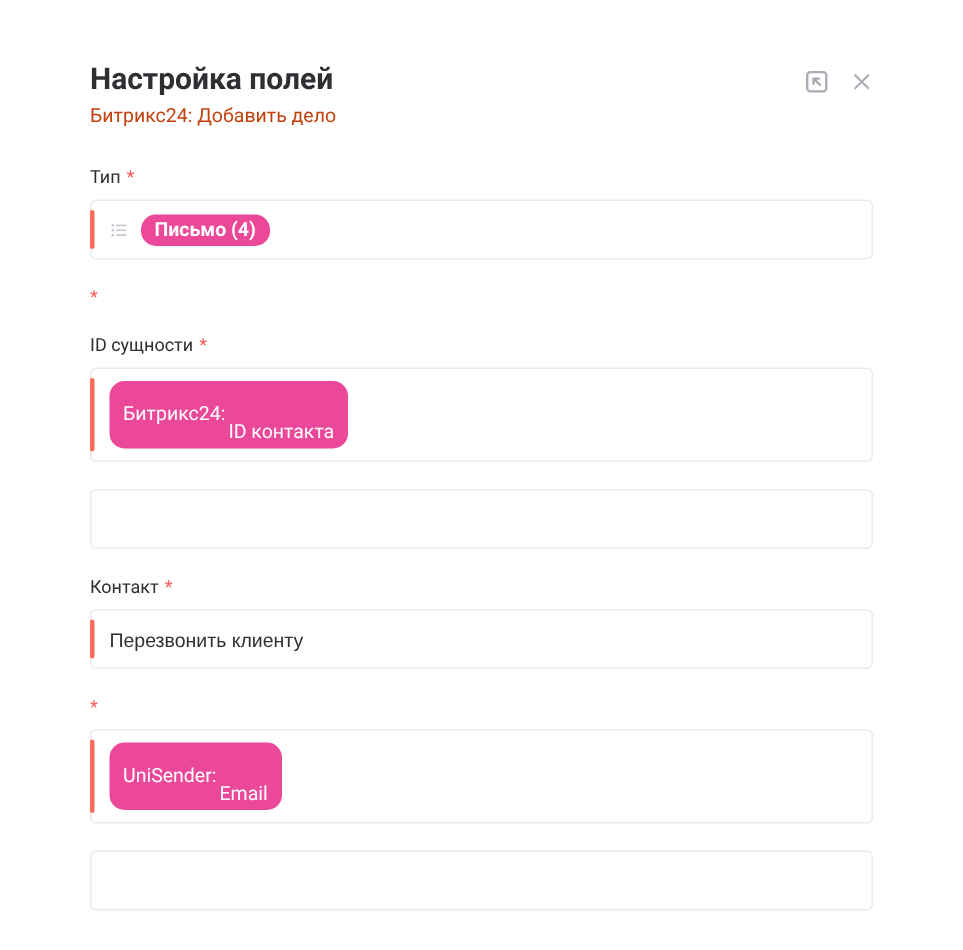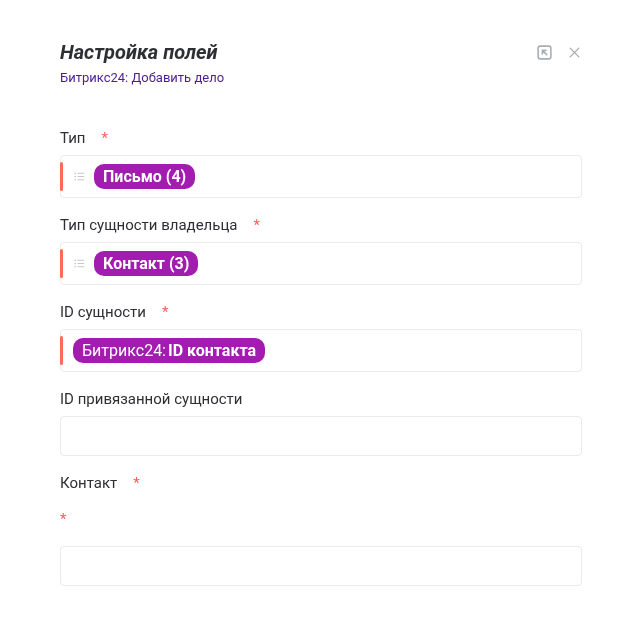--- a/index.html
+++ b/index.html
@@ -6,24 +6,23 @@
   body {
     font-family: -apple-system, BlinkMacSystemFont, "Segoe UI", Roboto, Arial, sans-serif;
     background: #fff;
     color: #2e2f33;
     font-size: 13px;
     width: 642px;
     padding: 40px 60px 20px 60px;
   }
   .header-row {
     display: flex;
-    align-items: flex-start;
+    align-items: center;
     justify-content: space-between;
     margin-bottom: 6px;
-    font-style: italic;
   }
   .title {
     font-size: 20px;
     font-weight: 700;
     color: #2e2f33;
     line-height: 1.2;
   }
   .header-actions {
     display: flex;
     gap: 14px;
@@ -32,33 +31,33 @@
   }
   .icon-btn {
     cursor: pointer;
     color: #a9acb4;
     display: flex;
     align-items: center;
     justify-content: center;
   }
   .subtitle {
     font-size: 13px;
-    color: #4c1d95;
-    margin-bottom: 44px;
+    color: #c2410c;
+    margin-bottom: 26px;
   }
   .field {
     margin-bottom: 18px;
   }
   .field-label {
-    font-size: 15px;
+    font-size: 12px;
     color: #2e2f33;
     margin-bottom: 8px;
     display: flex;
     align-items: center;
-    gap: 16px;
+    gap: 4px;
   }
   .req {
     color: #ff5a5a;
   }
   .input-box {
     width: 100%;
     min-height: 40px;
     border: 1px solid #e9eaec;
     border-radius: 4px;
     padding: 8px 10px;
@@ -84,30 +83,30 @@
     border-radius: 2px;
   }
   .list-icon {
     color: #c5c8cf;
     display: flex;
     flex-shrink: 0;
   }
   .pill {
     display: inline-flex;
     align-items: center;
-    background: #a21caf;
+    background: #ec4899;
     color: #fff;
-    font-size: 16px;
+    font-size: 13px;
     font-weight: 700;
     padding: 3px 9px;
     border-radius: 10px;
     white-space: nowrap;
   }
   .pill-strong { font-weight: 400; }
-  .pill-reg { font-weight: 700; margin-left: 2px; }
+  .pill-reg { font-weight: 400; margin-left: 2px; margin-top: 24px; }
   .text-input {
     border: none;
     outline: none;
     width: 100%;
     font-size: 13px;
     color: #2e2f33;
     background: transparent;
   }
 </style>
 </head>
@@ -147,70 +146,62 @@
         <circle cx="4" cy="18" r="1.6"></circle>
           <rect x="8" y="17" width="13" height="2" rx="1"></rect>
       </svg>
     </span>
     <span class="pill">Письмо (4)</span>
   </div>
 </div>
 
 <div class="field">
   <div class="field-label">
-    <span>Тип сущности владельца</span>
-    <span class="req">*</span>
-  </div>
-  <div class="input-box with-marker">
-    <span class="list-icon">
-      <svg width="13" height="13" viewBox="0 0 24 24" fill="currentColor">
-        <circle cx="4" cy="6" r="1.6"></circle>
-          <rect x="8" y="5" width="13" height="2" rx="1"></rect>
-        <circle cx="4" cy="12" r="1.6"></circle>
-          <rect x="8" y="11" width="13" height="2" rx="1"></rect>
-        <circle cx="4" cy="18" r="1.6"></circle>
-          <rect x="8" y="17" width="13" height="2" rx="1"></rect>
-      </svg>
-    </span>
-    <span class="pill">Контакт (3)</span>
+    <span class="req">*</span>
   </div>
 </div>
 
 <div class="field">
   <div class="field-label">
     <span>ID сущности</span>
     <span class="req">*</span>
   </div>
   <div class="input-box with-marker">
     <span class="pill">
       <span class="pill-strong">Битрикс24:</span>
         <span class="pill-reg"> ID контакта</span>
     </span>
   </div>
 </div>
 
 <div class="field">
-  <div class="field-label">
-    <span>ID привязанной сущности</span>
-  </div>
   <div class="input-box">
     <input class="text-input" type="text" style="">
   </div>
 </div>
 
 <div class="field">
   <div class="field-label">
     <span>Контакт</span>
     <span class="req">*</span>
   </div>
-</div>
-
-<div class="field">
-  <div class="field-label">
-    <span class="req">*</span>
+  <div class="input-box with-marker">
+    <input class="text-input" type="text" value="Перезвонить клиенту" style="">
+  </div>
+</div>
+
+<div class="field">
+  <div class="field-label">
+    <span class="req">*</span>
+  </div>
+  <div class="input-box with-marker">
+    <span class="pill">
+      <span class="pill-strong">UniSender:</span>
+        <span class="pill-reg"> Email</span>
+    </span>
   </div>
 </div>
 
 <div class="field">
   <div class="input-box">
     <input class="text-input" type="text" style="">
   </div>
 </div>
 
 </body></html>

